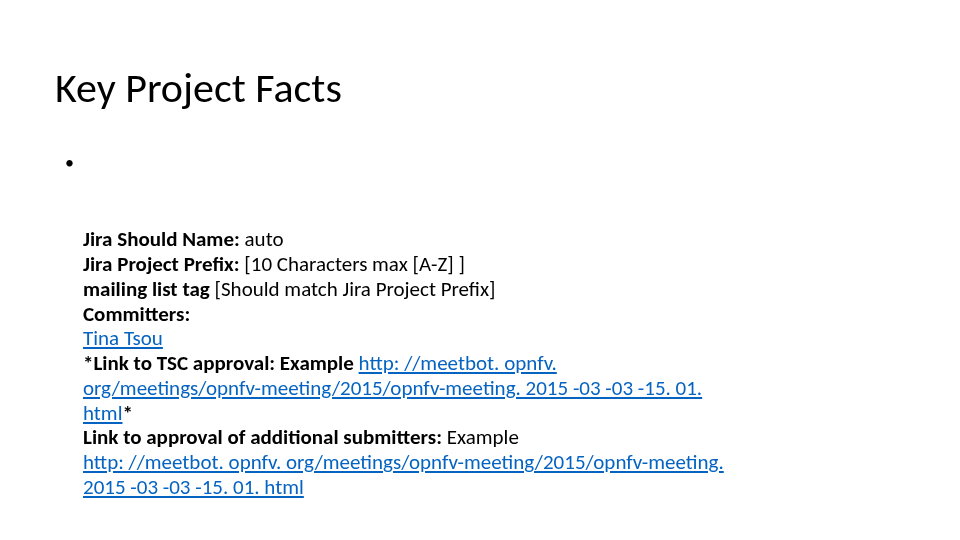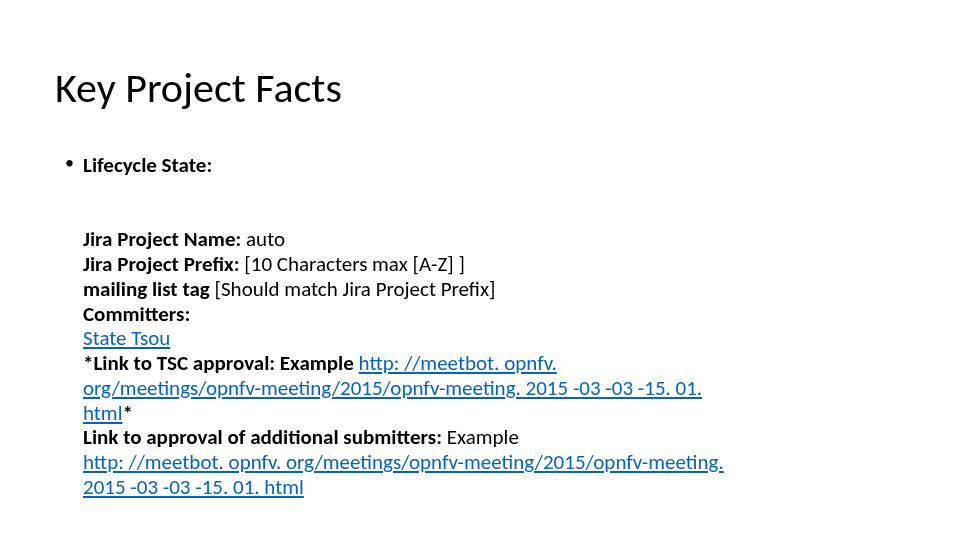--- a/index.html
+++ b/index.html
@@ -51,26 +51,26 @@
   }
 </style>
 </head>
 <body>
 
 <div class="slide">
   <h1 class="title">Key Project Facts</h1>
 
   <ul class="body">
     <li>
-      <span class="bold">Lifecycle State:</span><br>
       <br>
       <br>
-      <span class="bold">Jira Project Name: </span><span>auto</span><br>
+      <br>
+      <span class="bold">Jira Should Name: </span><span>auto</span><br>
       <span class="bold">Jira Project Prefix: </span><span>[10 Characters max [A-Z] ]</span><br>
       <span class="bold">mailing list tag </span><span>[Should match Jira Project Prefix]</span><br>
       <span class="bold">Committers:</span><br>
-      <span class="link">State Tsou</span><br>
+      <span class="link">Tina Tsou</span><br>
       <span class="bold">*Link to TSC approval: Example </span><span class="link">http: //meetbot. opnfv. org/meetings/opnfv-meeting/2015/opnfv-meeting. 2015 -03 -03 -15. 01. html</span><span class="bold">*</span><br>
       <span class="bold">Link to approval of additional submitters: </span><span>Example</span><br>
       <span class="link">http: //meetbot. opnfv. org/meetings/opnfv-meeting/2015/opnfv-meeting. 2015 -03 -03 -15. 01. html</span>
     </li>
   </ul>
 </div>
 
 </body></html>

